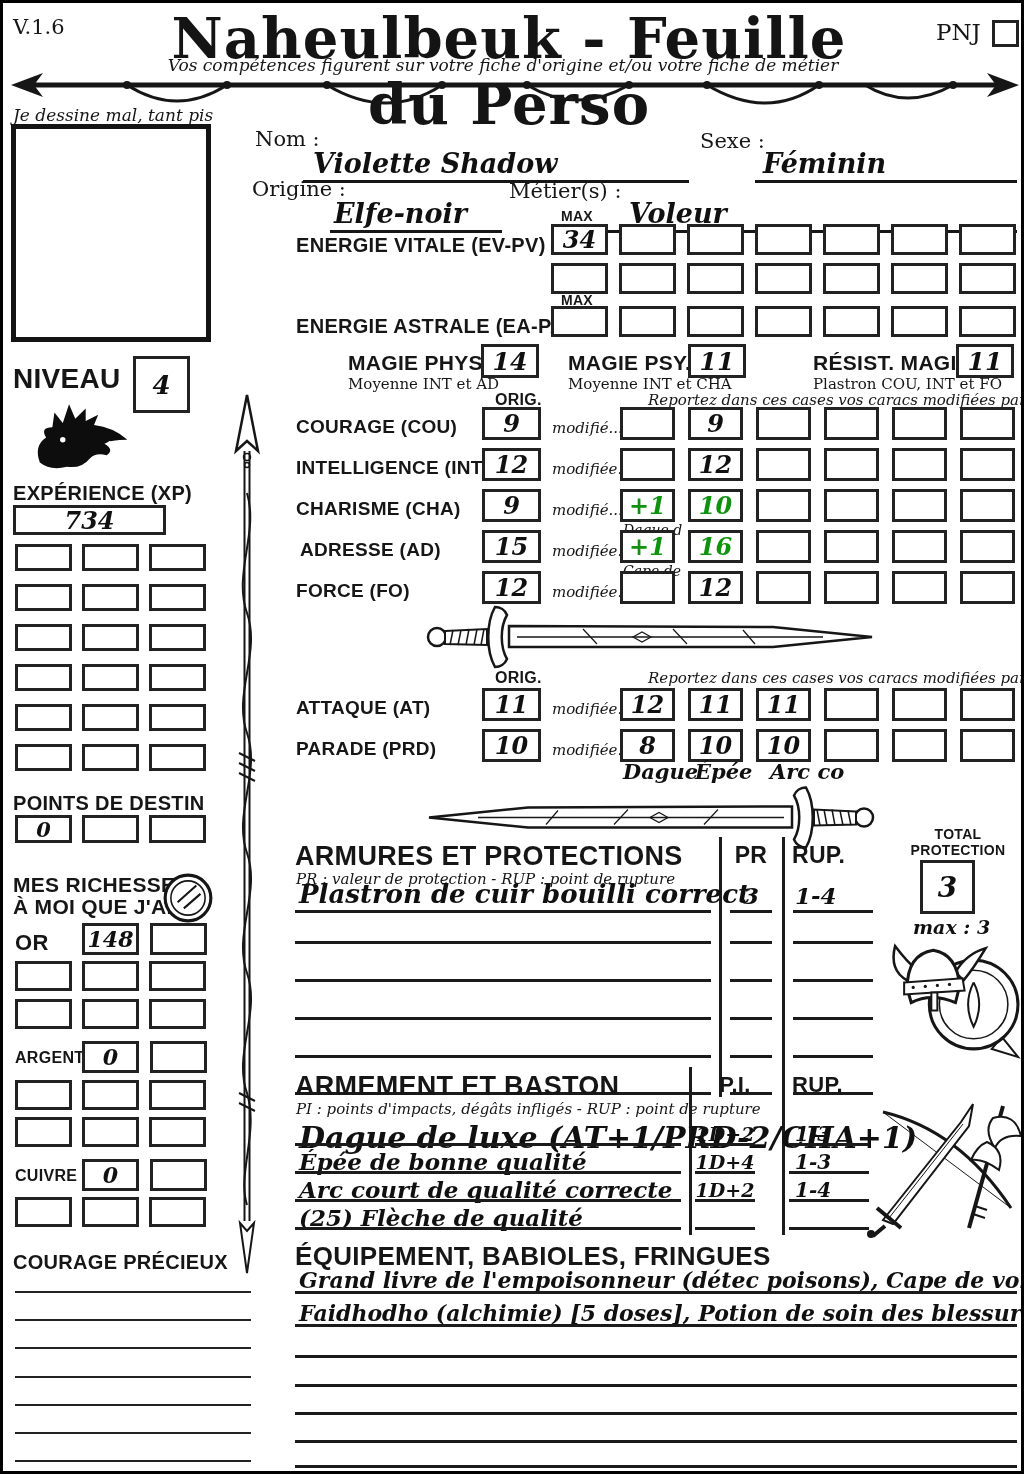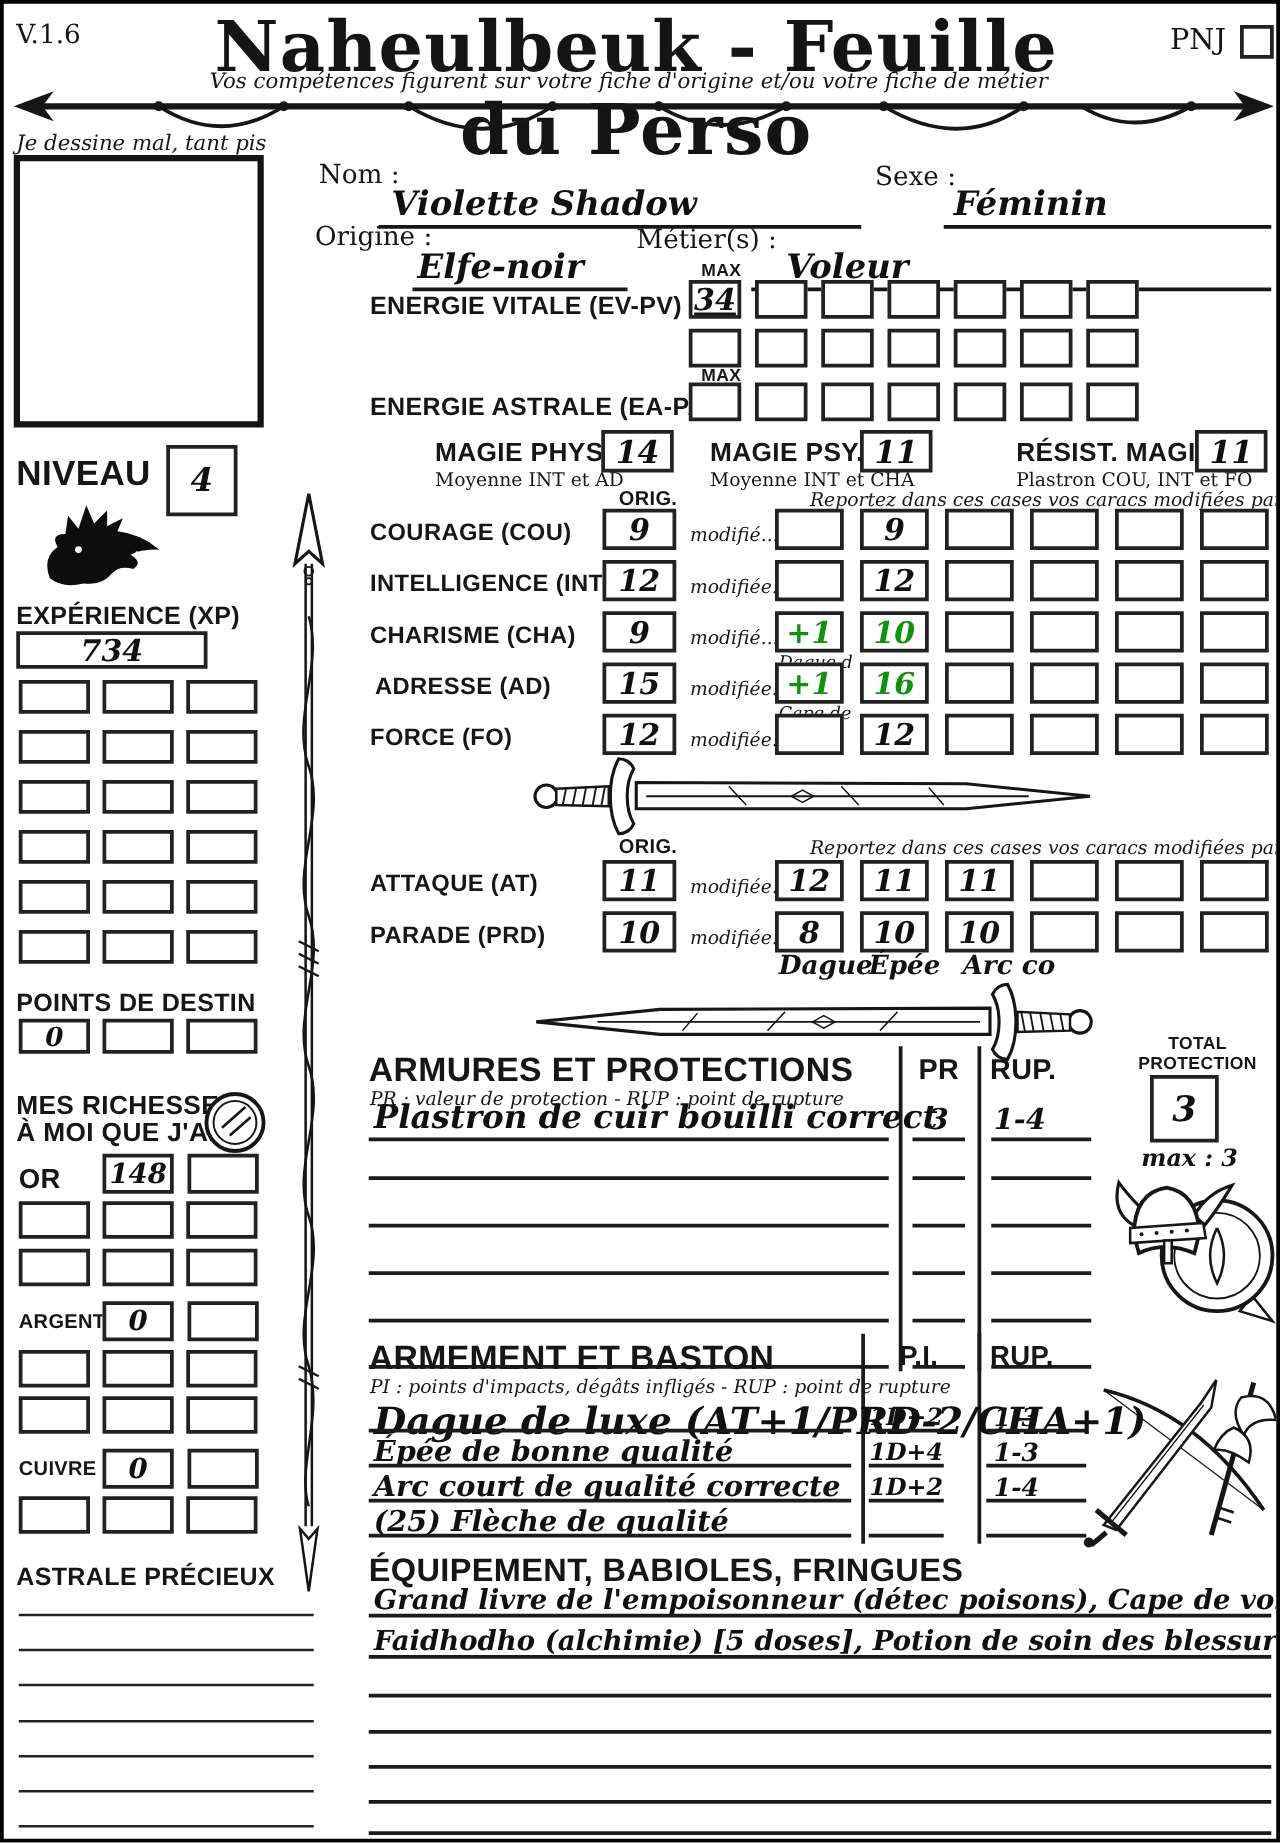--- a/index.html
+++ b/index.html
@@ -12,21 +12,21 @@
   .abs { position:absolute; }
   .disp { position:absolute; font-family:"Liberation Sans",sans-serif; font-weight:700; color:#161616; letter-spacing:.3px; white-space:nowrap; }
   .serif { position:absolute; font-family:"DejaVu Serif",serif; color:#161616; white-space:nowrap; }
   .sit { font-style:italic; }
   .hand { font-family:"DejaVu Serif",serif; font-style:italic; font-weight:700; color:#101010; white-space:nowrap; }
   .habs { position:absolute; }
   .green { color:#0f930f; }
   .cell { position:absolute; border:3px solid #222; background:#fff; display:flex; align-items:center; justify-content:center; }
   .row { position:absolute; display:flex; }
   .row .c { border:3px solid #222; background:#fff; display:flex; align-items:center; justify-content:center; flex:none; }
-  .evc { width:42px; height:31px;text-decoration:underline; }
+  .evc { width:57px; height:31px; }
   .cc  { width:55px; height:33px; }
   .sc  { width:57px; height:27px; }
   .uline { position:absolute; border-bottom:3px solid #1b1b1b; }
   .uline2 { position:absolute; border-bottom:2px solid #222; }
   .vline { position:absolute; width:3px; background:#1b1b1b; }
   .fline { position:absolute; border-bottom:3px solid #161616; display:flex; align-items:flex-end;margin-top:32px; }
   .fline .hand { margin-bottom:1px; }
   svg.deco { position:absolute; overflow:visible; }
   .ctr { text-align:center; }
 </style>
@@ -154,21 +154,21 @@
   <div class="cell" style="left:79px; top:1156px; width:57px; height:32px;">
       <span class="hand" style="font-size:22px;">0</span>
     </div>
   <div class="cell" style="left:147px; top:1156px; width:57px; height:32px;"></div>
   <div class="row" style="left:12px; top:1194px; gap:10px;">
     <div class="c" style="width:57px;height:30px;"></div>
       <div class="c" style="width:57px;height:30px;"></div>
       <div class="c" style="width:57px;height:30px;"></div>
   </div>
 
-  <div class="disp" style="left:10px; top:1248px; font-size:20px;">ASTRALE PRÉCIEUX</div>
+  <div class="disp" style="left:10px; top:1248px; font-size:20px;">COURAGE PRÉCIEUX</div>
   <div class="uline2" style="left:12px; top:1262px; width:236px; height:28px;"></div>
   <div class="uline2" style="left:12px; top:1290px; width:236px; height:28px;"></div>
   <div class="uline2" style="left:12px; top:1318px; width:236px; height:28px;"></div>
   <div class="uline2" style="left:12px; top:1346px; width:236px; height:29px;"></div>
   <div class="uline2" style="left:12px; top:1375px; width:236px; height:28px;"></div>
   <div class="uline2" style="left:12px; top:1403px; width:236px; height:28px;"></div>
   <div class="uline2" style="left:12px; top:1431px; width:236px; height:28px;"></div>
 
   <svg class="deco" style="left:222px; top:390px;" width="44" height="882" viewBox="0 0 44 882">
     <path d="M22 2 L33 58 L22 48 L11 58 Z" fill="#fff" stroke="#161616" stroke-width="2.5"></path>

